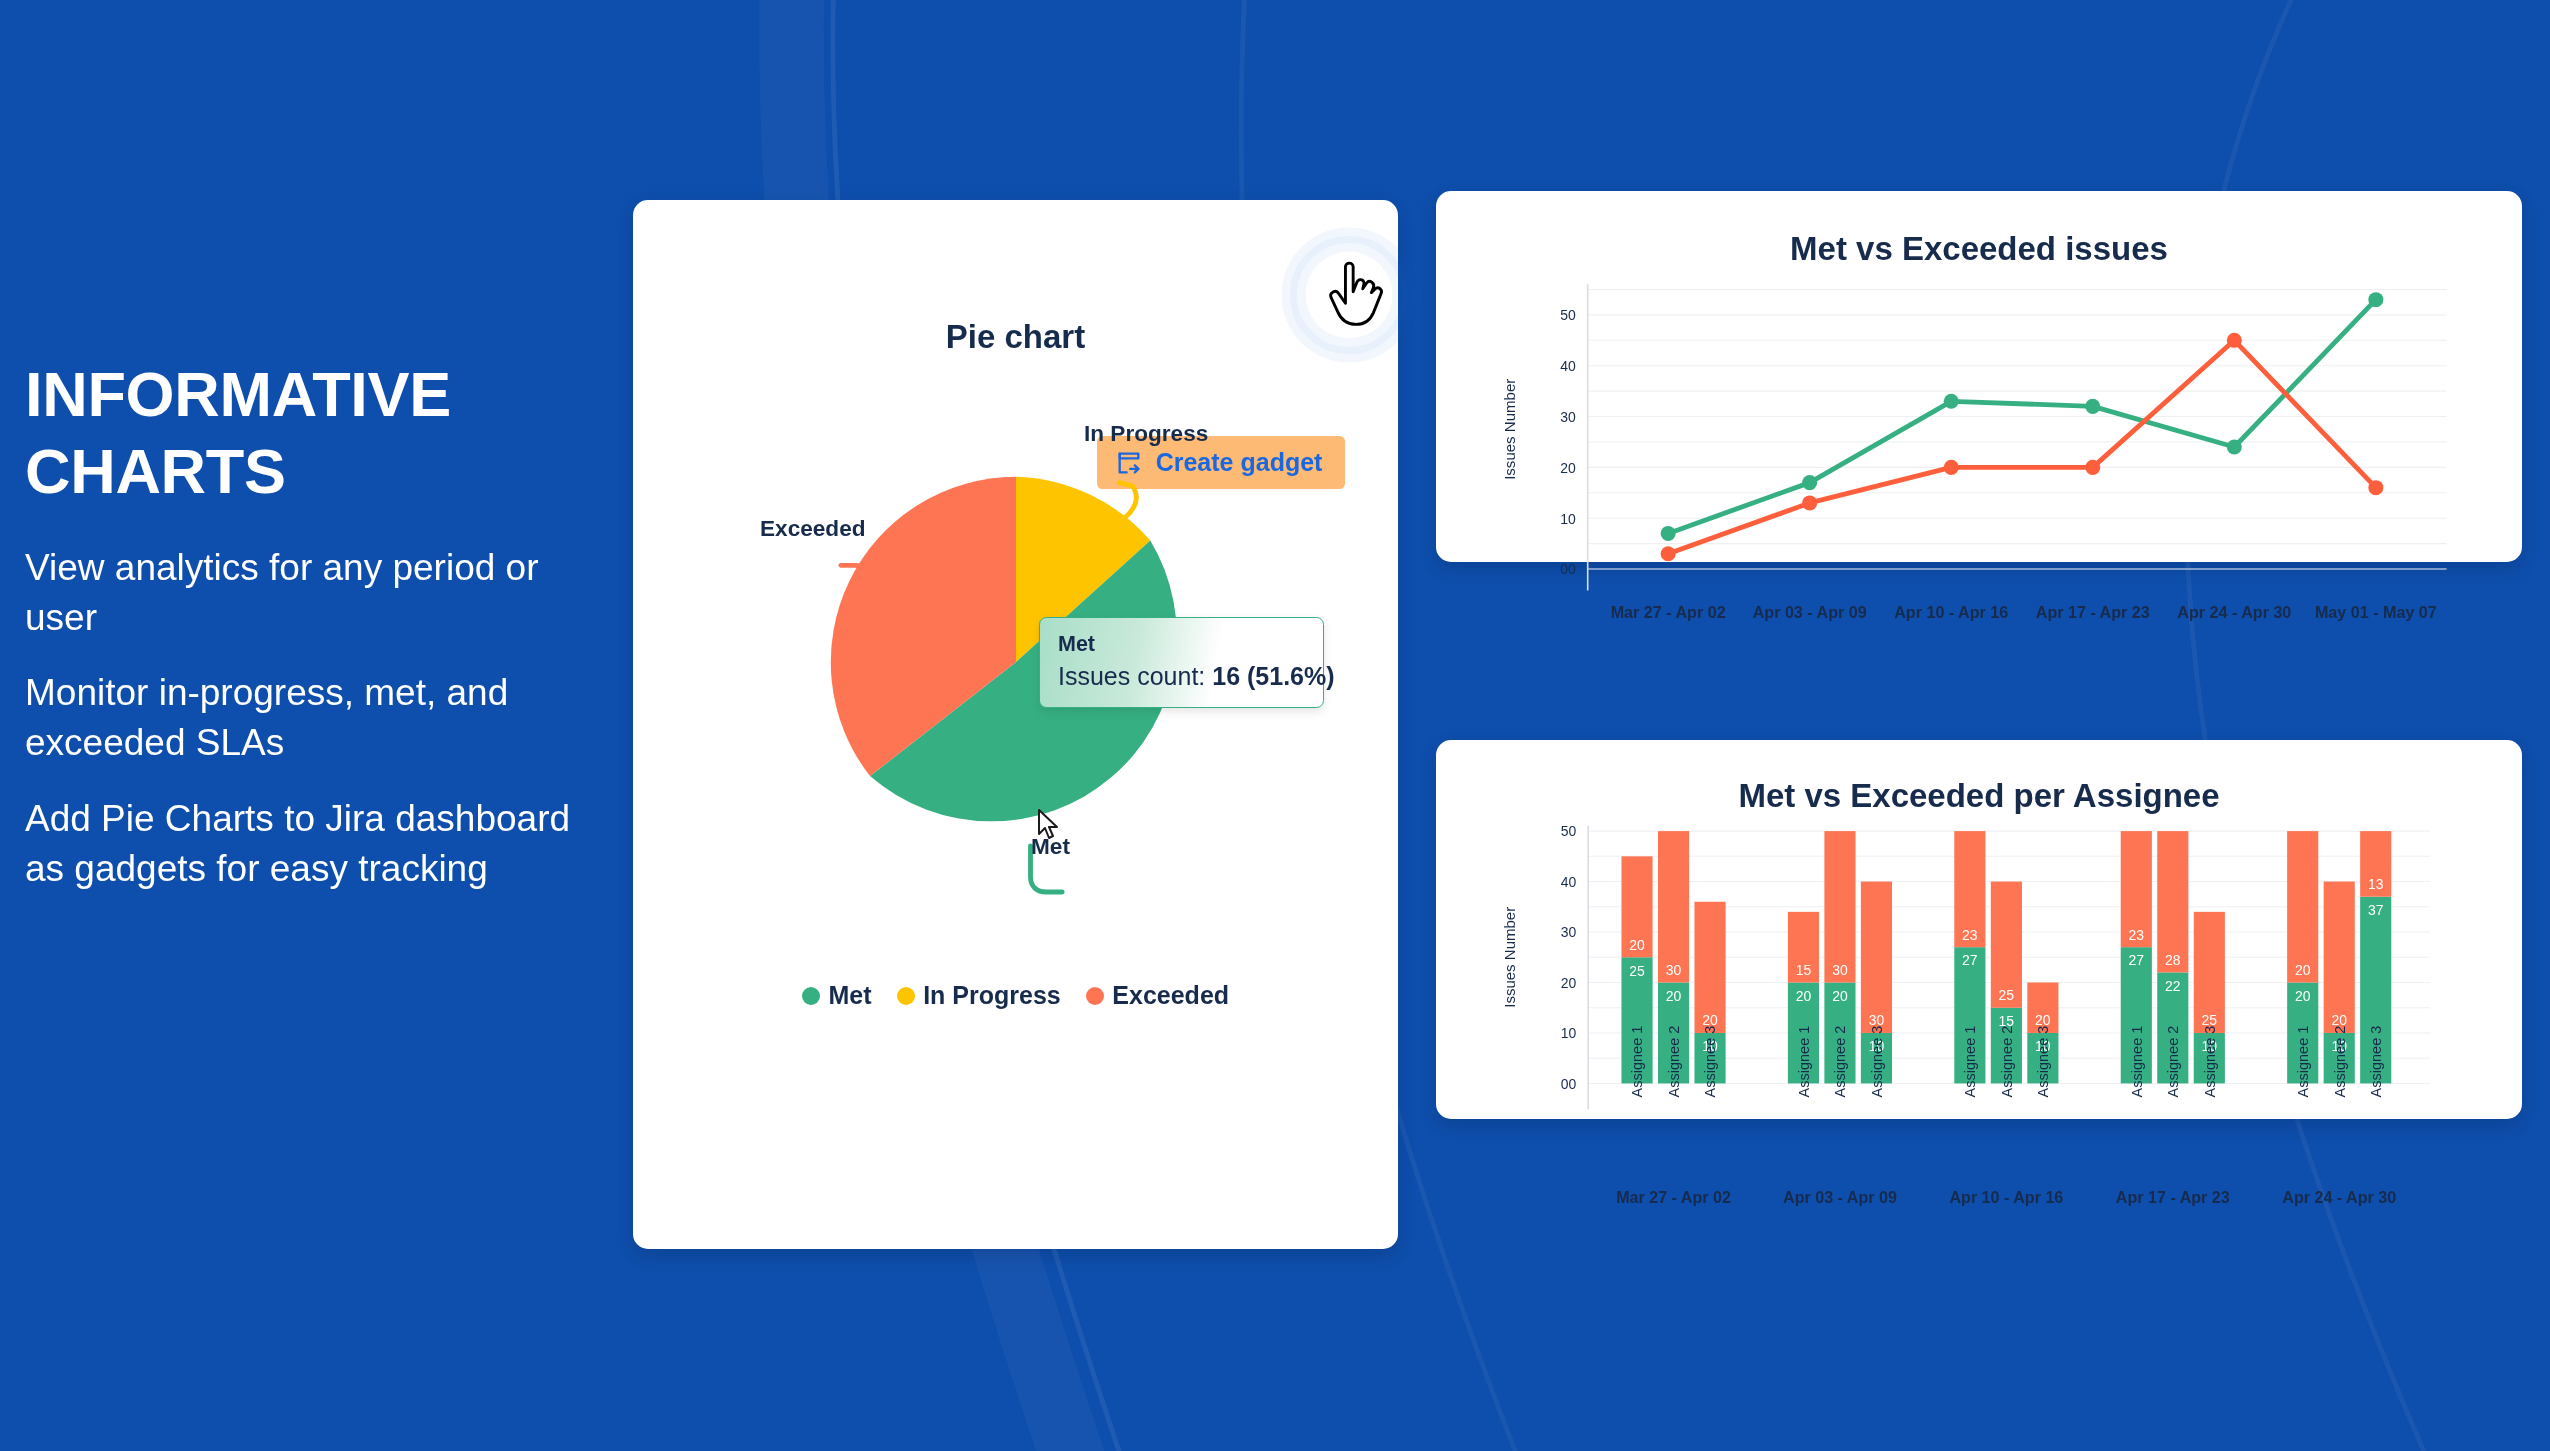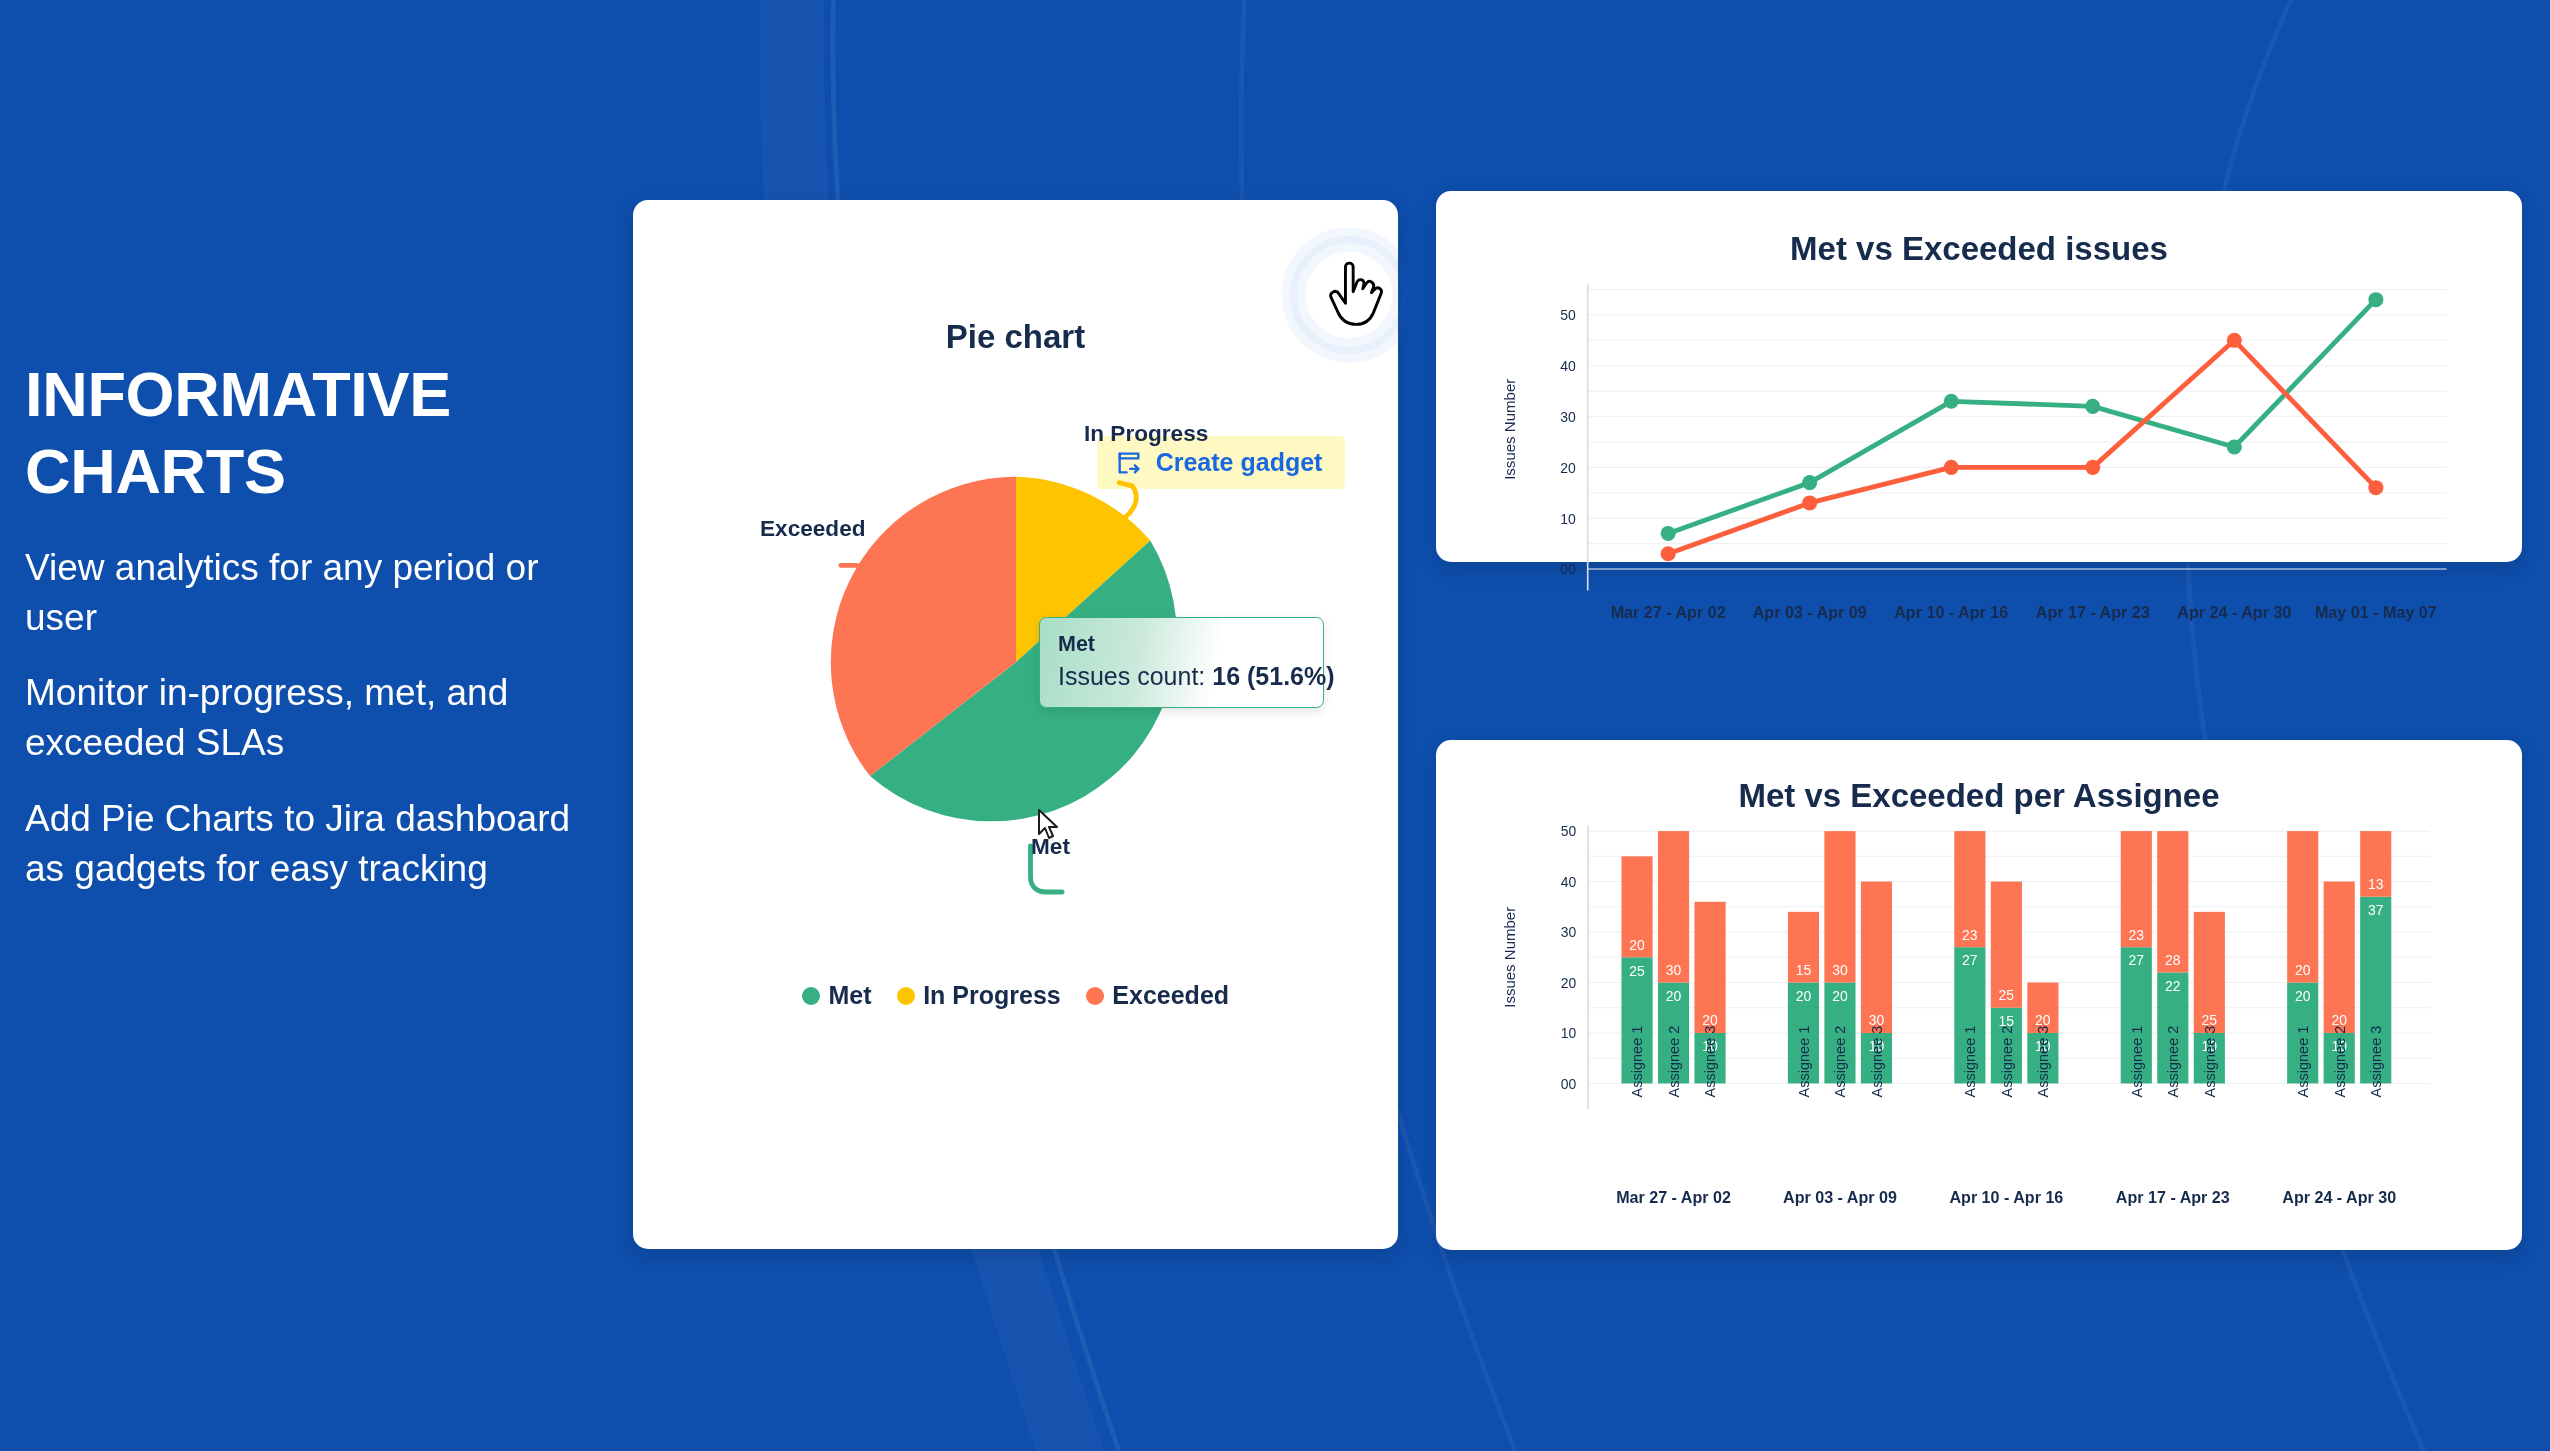--- a/index.html
+++ b/index.html
@@ -48,37 +48,37 @@
 
   
   .card {
     position: absolute;
     background: #FFFFFF;
     border-radius: 15px;
     box-shadow: 0 6.4px 18px rgba(0,0,0,0.13);
   }
   #pie-card   { left: 633px; top: 200px;  width: 765px; height: 1049px; }
   #line-card  { left: 1436px; top: 191px;  width: 1086px; height: 371px; }
-  #bar-card   { left: 1436px; top: 740px; width: 1086px; height: 510px; }
+  #bar-card   { left: 1436px; top: 740px; width: 1086px; height: 379px; }
 
   .chart-title {
     text-align: center;
     color: #172B4D;
     font-weight: 700;
   }
   #pie-card .chart-title  { font-size: 33px; margin-top: 118px; }
   #line-card .chart-title { font-size: 33px; margin-top: 39px; }
   #bar-card  .chart-title { font-size: 33px; margin-top: 37px; }
 
   
   .create-gadget {
     position: absolute;
     right: 53px; top: 236px;
     display: flex; align-items: center; gap: 13px;
-    background: #fef9c3;
+    background: #fdba74;
     border: none;
     border-radius: 5.4px;
     padding: 12px 22.6px 12px 18px;
     cursor: pointer;
   }
   .create-gadget .label {
     color: #1A68E0;
     font-size: 25px;
     font-weight: 600;
     white-space: nowrap;

